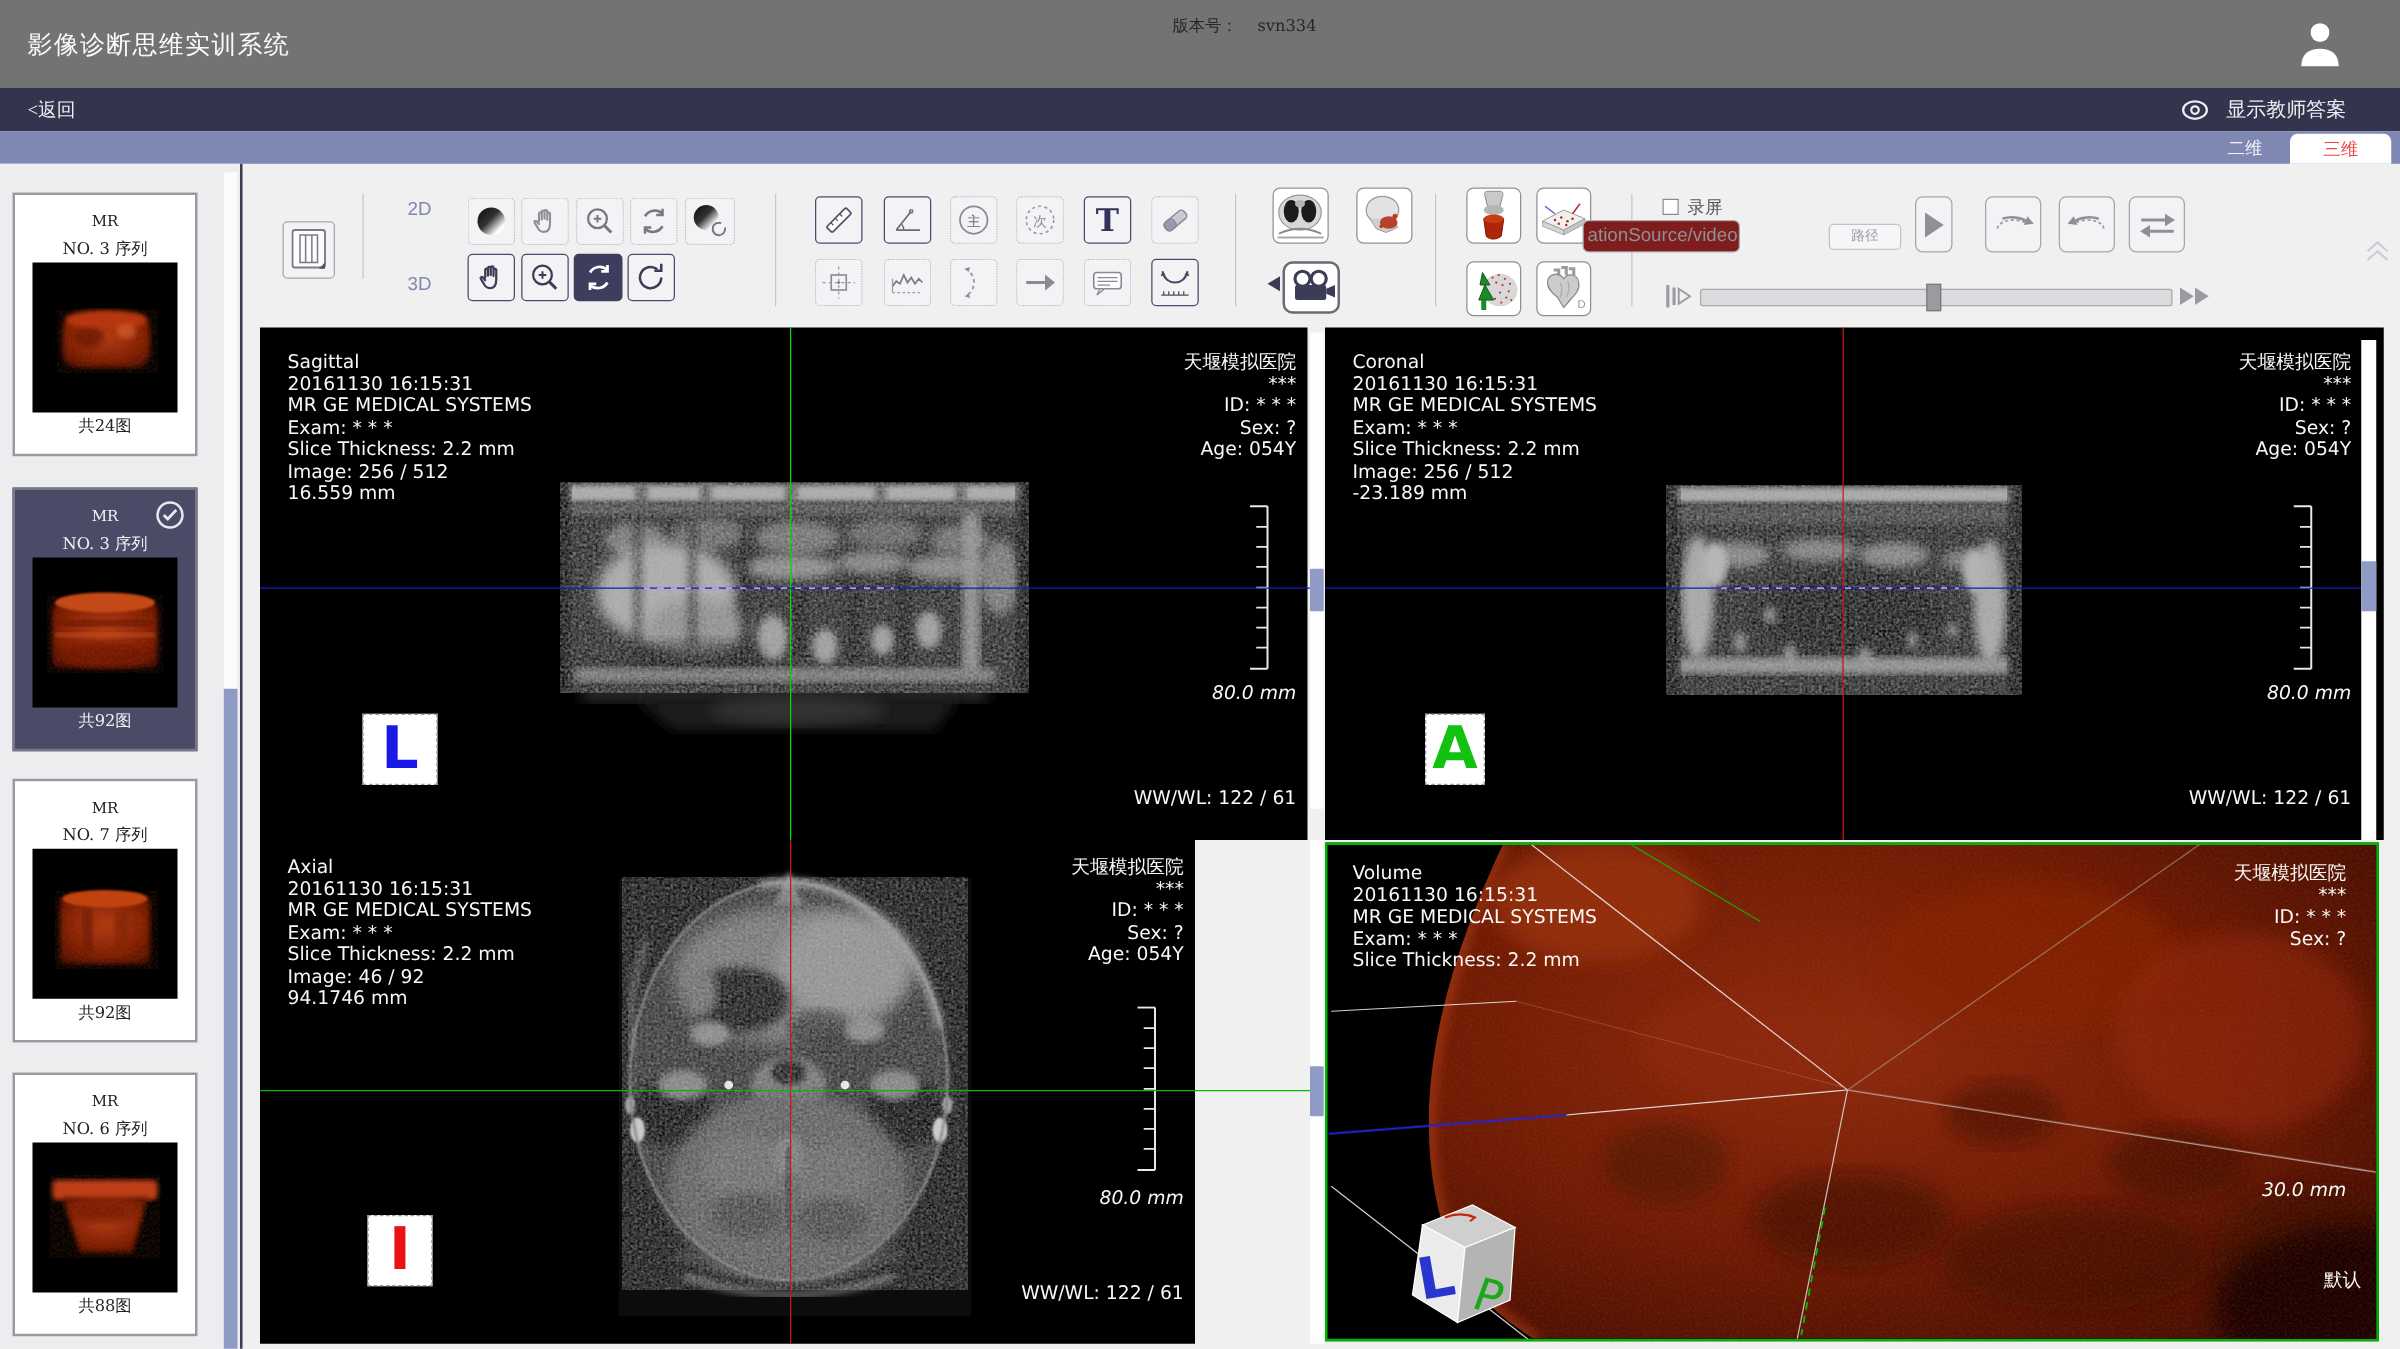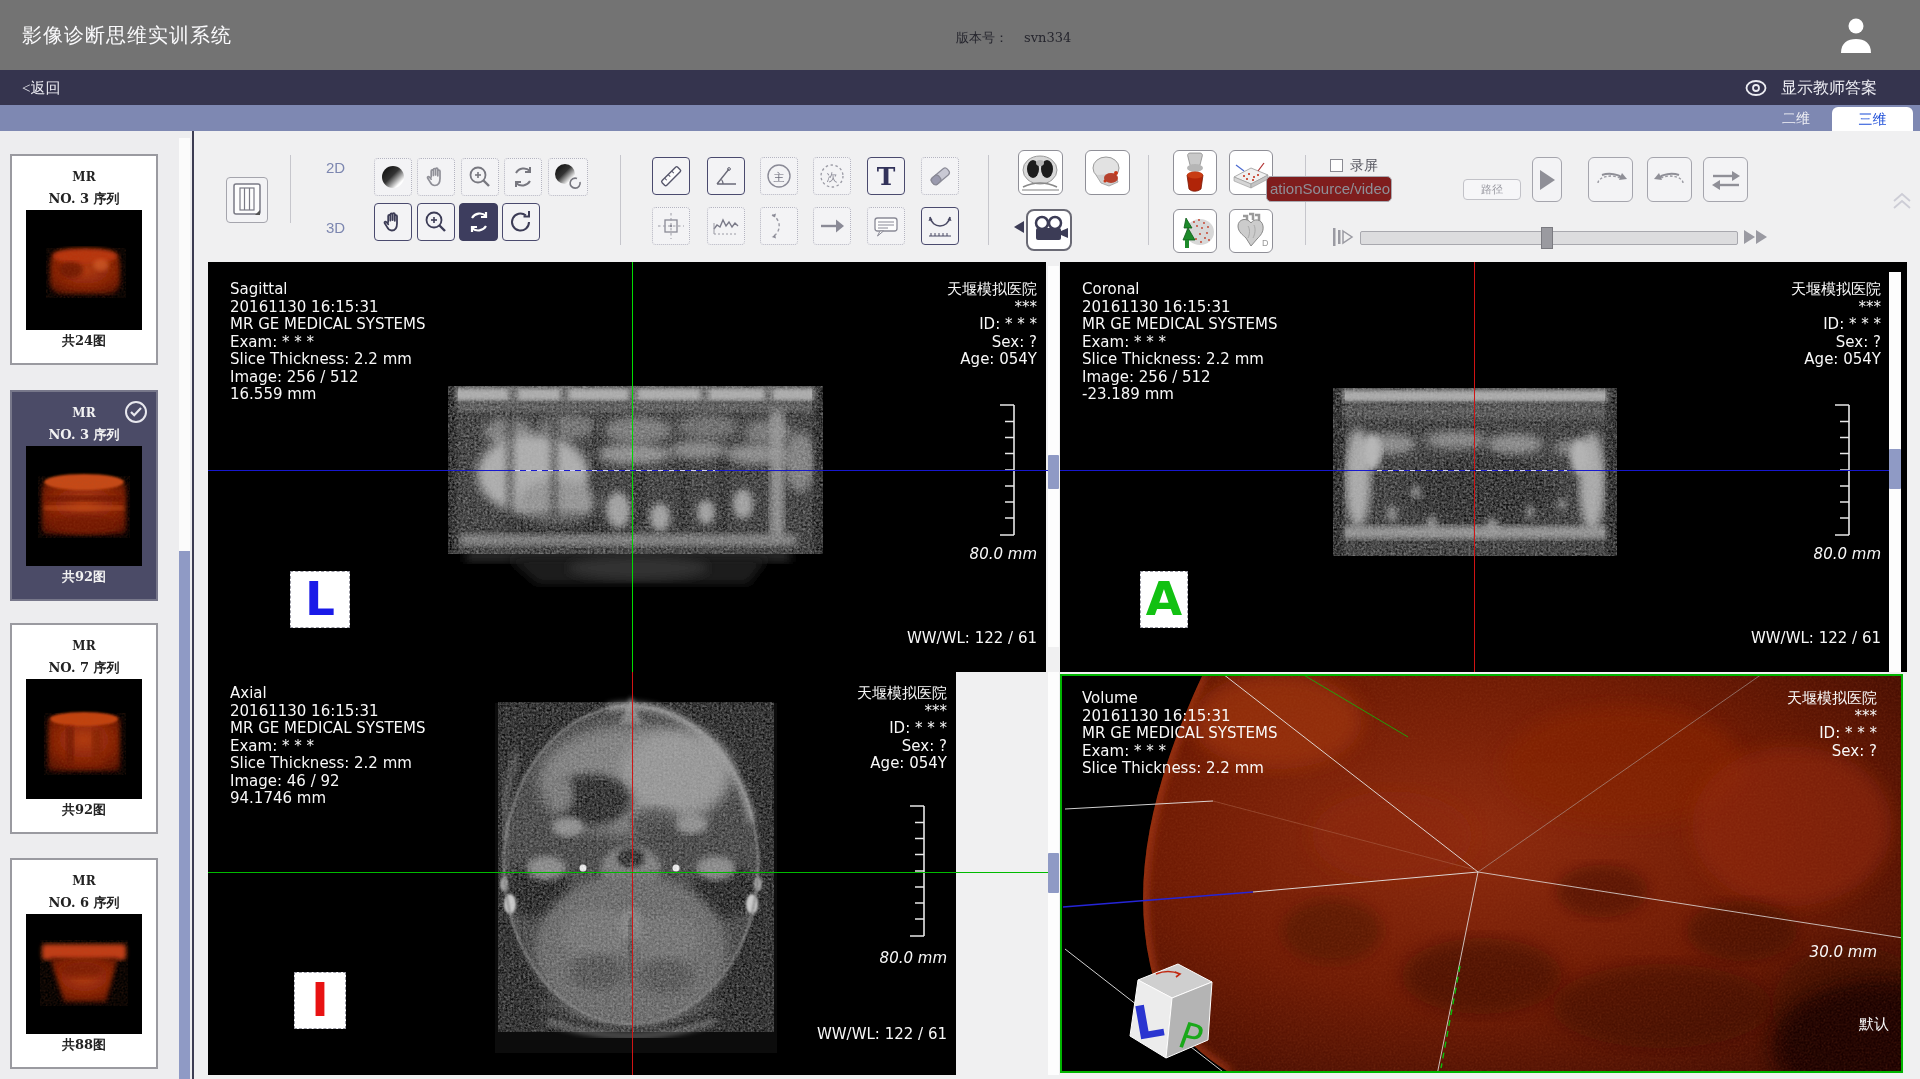--- a/index.html
+++ b/index.html
@@ -2,35 +2,35 @@
 <html><head>
 <meta charset="utf-8">
 <style>
   * { margin:0; padding:0; box-sizing:border-box; }
   html,body { width:1920px; height:1079px; overflow:hidden; background:#f0f0f1; font-family:"Liberation Sans",sans-serif; }
   #app { position:absolute; left:0; top:0; width:1920px; height:1079px; }
   .abs { position:absolute; }
   
   .hdr { left:0; top:0; width:1920px; height:70px; background:#737373; }
   .hdr-title { left:22px; top:22px; font-size:20px; color:#fafafc; letter-spacing:1px; }
-  .ver { left:938px; top:29px; font-size:13px; color:#26262e;margin-left:18px; }
+  .ver { left:938px; top:12px; font-size:13px; color:#26262e; }
   .ver b { font-weight:normal; font-family:"DejaVu Serif",serif; margin-left:16px; }
   .navbar { left:0; top:70px; width:1920px; height:35px; background:#35344e;font-family:Liberation Serif, serif; }
   .back { left:22px; top:9px; font-size:15px; color:#ececf2; }
   .show-ans { right:43px; top:8px; font-size:16px; color:#ececf2; }
   .eye { right:152px; top:9px; }
   .tabstrip { left:0; top:105px; width:1920px; height:26px; background:#7e88b2; }
   .tab2d { right:110px; top:5px; font-size:14px; color:#f2f2f6; }
-  .tab3d { right:7px; top:2px; width:81px; height:24px; background:#fff; border-radius:6px 6px 0 0; text-align:center; font-size:14px; color:#1d4ed8; line-height:24px; }
+  .tab3d { right:7px; top:2px; width:81px; height:24px; background:#fff; border-radius:6px 6px 0 0; text-align:center; font-size:14px; color:#ef4444; line-height:24px; }
   
   .sidebar { left:0; top:131px; width:193px; height:948px; background:#ededef; }
   .strack { left:179px; top:7px; width:11px; height:941px; background:#fbfbfb; }
   .sthumb { left:179px; top:420px; width:11px; height:528px; background:#8f9ac5; }
   .mainborder { left:192px; top:131px; width:2px; height:948px; background:#3c3c52; }
-  .card { left:10px; width:148px; height:211px; background:#fff; border:2px solid #9a9aa0;font-weight:bold; }
+  .card { left:10px; width:148px; height:211px; background:#fff; border:2px solid #9a9aa0; }
   .card.sel { background:#4b4b67; border-color:#77778a; }
   .card .mr { position:absolute; left:0; top:14px; width:100%; text-align:center; font-family:"DejaVu Serif",serif; font-size:12px; color:#222; }
   .card .nm { position:absolute; left:0; top:34px; width:100%; text-align:center; font-family:"DejaVu Serif",serif; font-size:13px; color:#222; }
   .card .ct { position:absolute; left:0; top:176px; width:100%; text-align:center; font-family:"DejaVu Serif",serif; font-size:13px; color:#222; }
   .card.sel .mr, .card.sel .nm, .card.sel .ct { color:#f2f2f2; }
   .card .th { position:absolute; left:14px; top:54px; width:116px; height:120px; background:#000; }
   .card .chk { position:absolute; right:8px; top:8px; }
   
   .tbtn { position:absolute; background:#f3f3f5; border:1px dotted #b4b4c0; border-radius:4px; }
   .tbtn.solid { border:1px solid #4a4a6e; }

